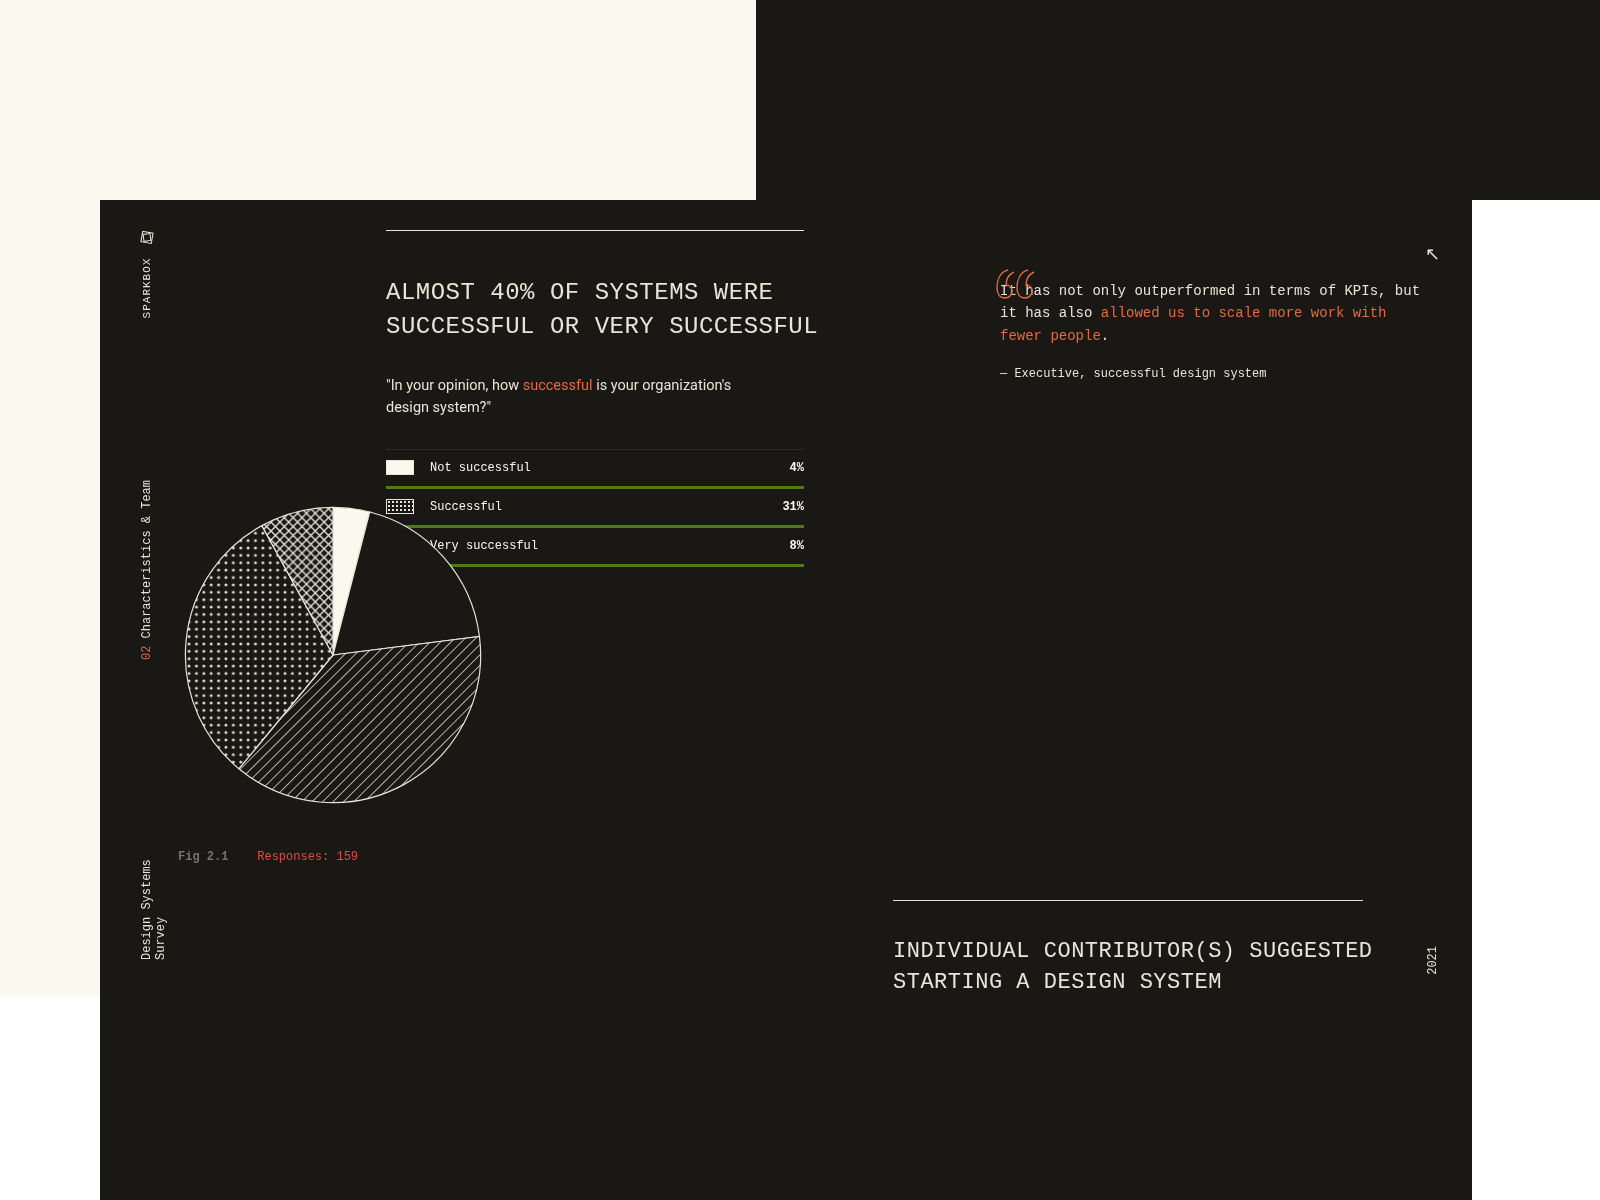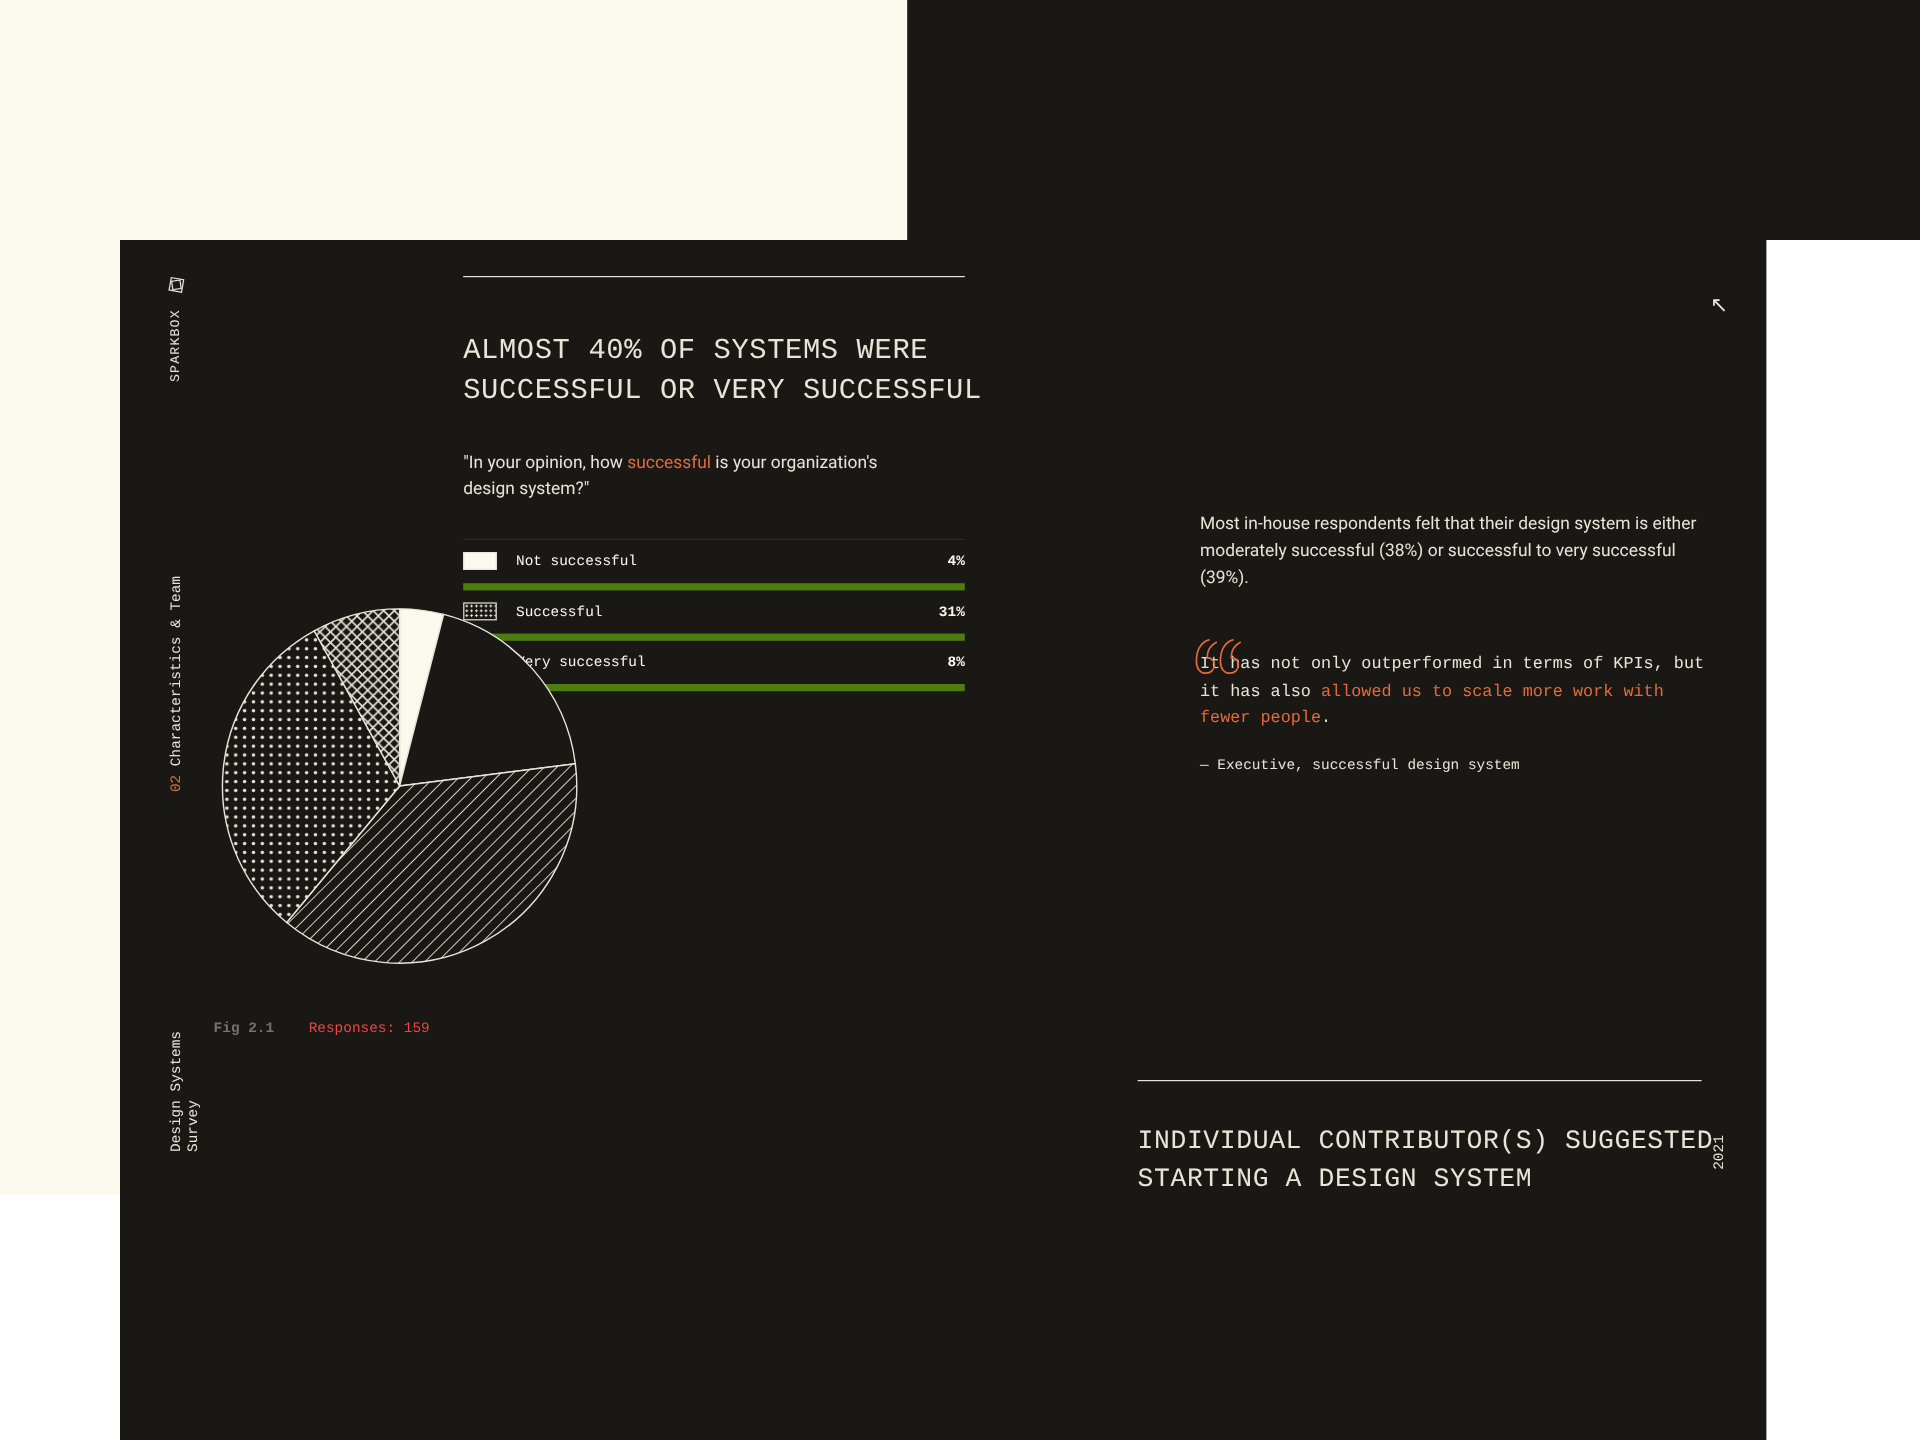--- a/index.html
+++ b/index.html
@@ -21,21 +21,21 @@
   .content-left{position:absolute;left:286px;top:30px;width:530px;}
   .content-right{position:absolute;left:900px;top:30px;width:430px;}
   .hr-top{border:none;border-top:1px solid #e8e4d8;margin:0 0 45px 0;}
   .hr-narrow{border:none;border-top:1px solid #e8e4d8;margin:40px 0 36px 0;width:470px;}
 
   h1{font-family:"SFMono-Regular",Consolas,"Liberation Mono",Menlo,monospace;font-weight:500;font-size:24px;letter-spacing:0.5px;margin:0 0 32px 0;line-height:1.4;}
   .q{font-size:14.5px;line-height:1.5;margin:0 0 30px 0;color:#e8e4d8;}
   .accent{color:#e46a3a;}
 
   .legend{width:418px;font-size:12px;}
-  .legend-row{display:flex;align-items:center;height:36px;border-bottom:6px solid #4d7c0f;}
+  .legend-row{display:flex;align-items:center;height:36px;border-bottom:3px solid #4d7c0f;}
   .legend-row:first-child{border-top:1px solid #2e2b26;}
   .sw{width:28px;height:15px;border:1px solid #e8e4d8;margin-right:16px;box-sizing:border-box;}
   .sw-solid{background:#fbf8ee;}
   .sw-diag{background-image:repeating-linear-gradient(45deg,#e8e4d8 0 1px,transparent 1px 4px);}
   .sw-dots{background-image:radial-gradient(#e8e4d8 0.9px,transparent 0.9px);background-size:4px 4px;}
   .sw-cross{background-image:repeating-linear-gradient(45deg,#e8e4d8 0 1px,transparent 1px 5px),repeating-linear-gradient(-45deg,#e8e4d8 0 1px,transparent 1px 5px);}
   .legend-label{flex:1;font-weight:500;color:#fbf8ee;}
   .legend-val{font-weight:600;color:#fbf8ee;}
 
   .pie-wrap{position:absolute;left:78px;top:300px;width:310px;height:310px;}
@@ -44,21 +44,21 @@
 
   .para{font-size:14.5px;line-height:1.55;margin:196px 0 0 0;color:#e8e4d8;}
   .quote-block{position:relative;margin:50px 0 0 0;}
   .qmark{position:absolute;left:-6px;top:-14px;}
   .quote-text{font-size:14px;line-height:1.6;padding-left:0;}
   .attrib{font-size:12px;margin-top:20px;font-weight:400;}
 
   h2{font-family:"SFMono-Regular",Consolas,"Liberation Mono",Menlo,monospace;font-weight:500;font-size:22px;letter-spacing:0.5px;margin:0;line-height:1.4;}
 
   .top-arrow{position:absolute;right:32px;top:43px;color:#e8e4d8;font-size:18px;}
-  .section-2{position:absolute;left:848px;top:660px;width:500px;}
+  .section-2{position:absolute;left:793px;top:660px;width:500px;}
 </style>
 </head>
 <body>
 
 <div class="canvas">
   <div class="cream"></div>
   <div class="dark-top"></div>
   <div class="dark">
 
     <div class="rail-left mono">
@@ -135,21 +135,20 @@
         </svg>
     </div>
 
     <div class="fig-cap mono">
       <b>Fig 2.1</b>
       &nbsp;&nbsp;
       <span style="color:#ef4444">Responses: 159</span>
     </div>
 
     <div class="content-right">
-      <p class="para">Most in-house respondents felt that their design system is either moderately successful (38%) or successful to very successful (39%).</p>
 
       <div class="quote-block mono">
         <span class="qmark">
           <svg width="48" height="36" viewBox="0 0 48 36" fill="none" stroke="#e46a3a" stroke-width="1.4">
             <path d="M14 4 C6 6 3 14 3 22 C3 28 6 32 11 32 C15 32 18 29 18 25 C18 21 15 19 12 19 C12 12 16 8 20 6"></path>
             <path d="M34 4 C26 6 23 14 23 22 C23 28 26 32 31 32 C35 32 38 29 38 25 C38 21 35 19 32 19 C32 12 36 8 40 6"></path>
           </svg>
         </span>
         <div class="quote-text">
           <span>It has not only outperformed in terms of KPIs, but it has also </span><span class="accent">allowed us to scale more work with fewer people</span><span>.</span>

